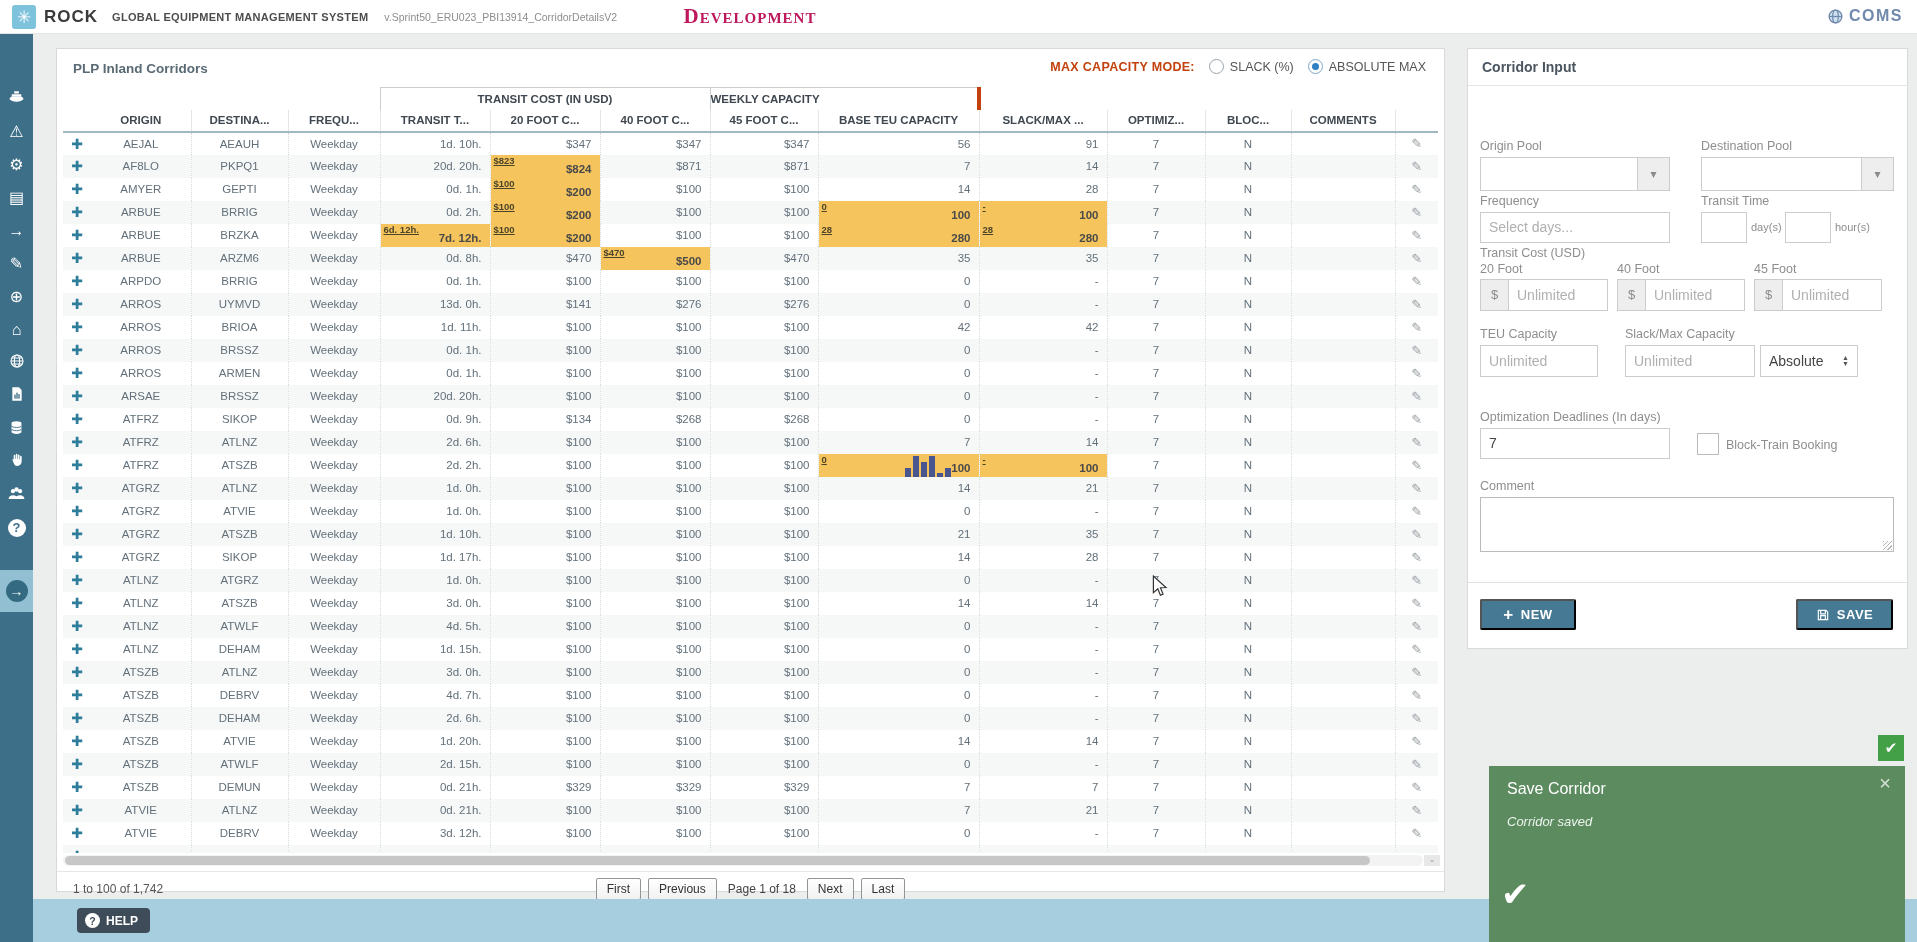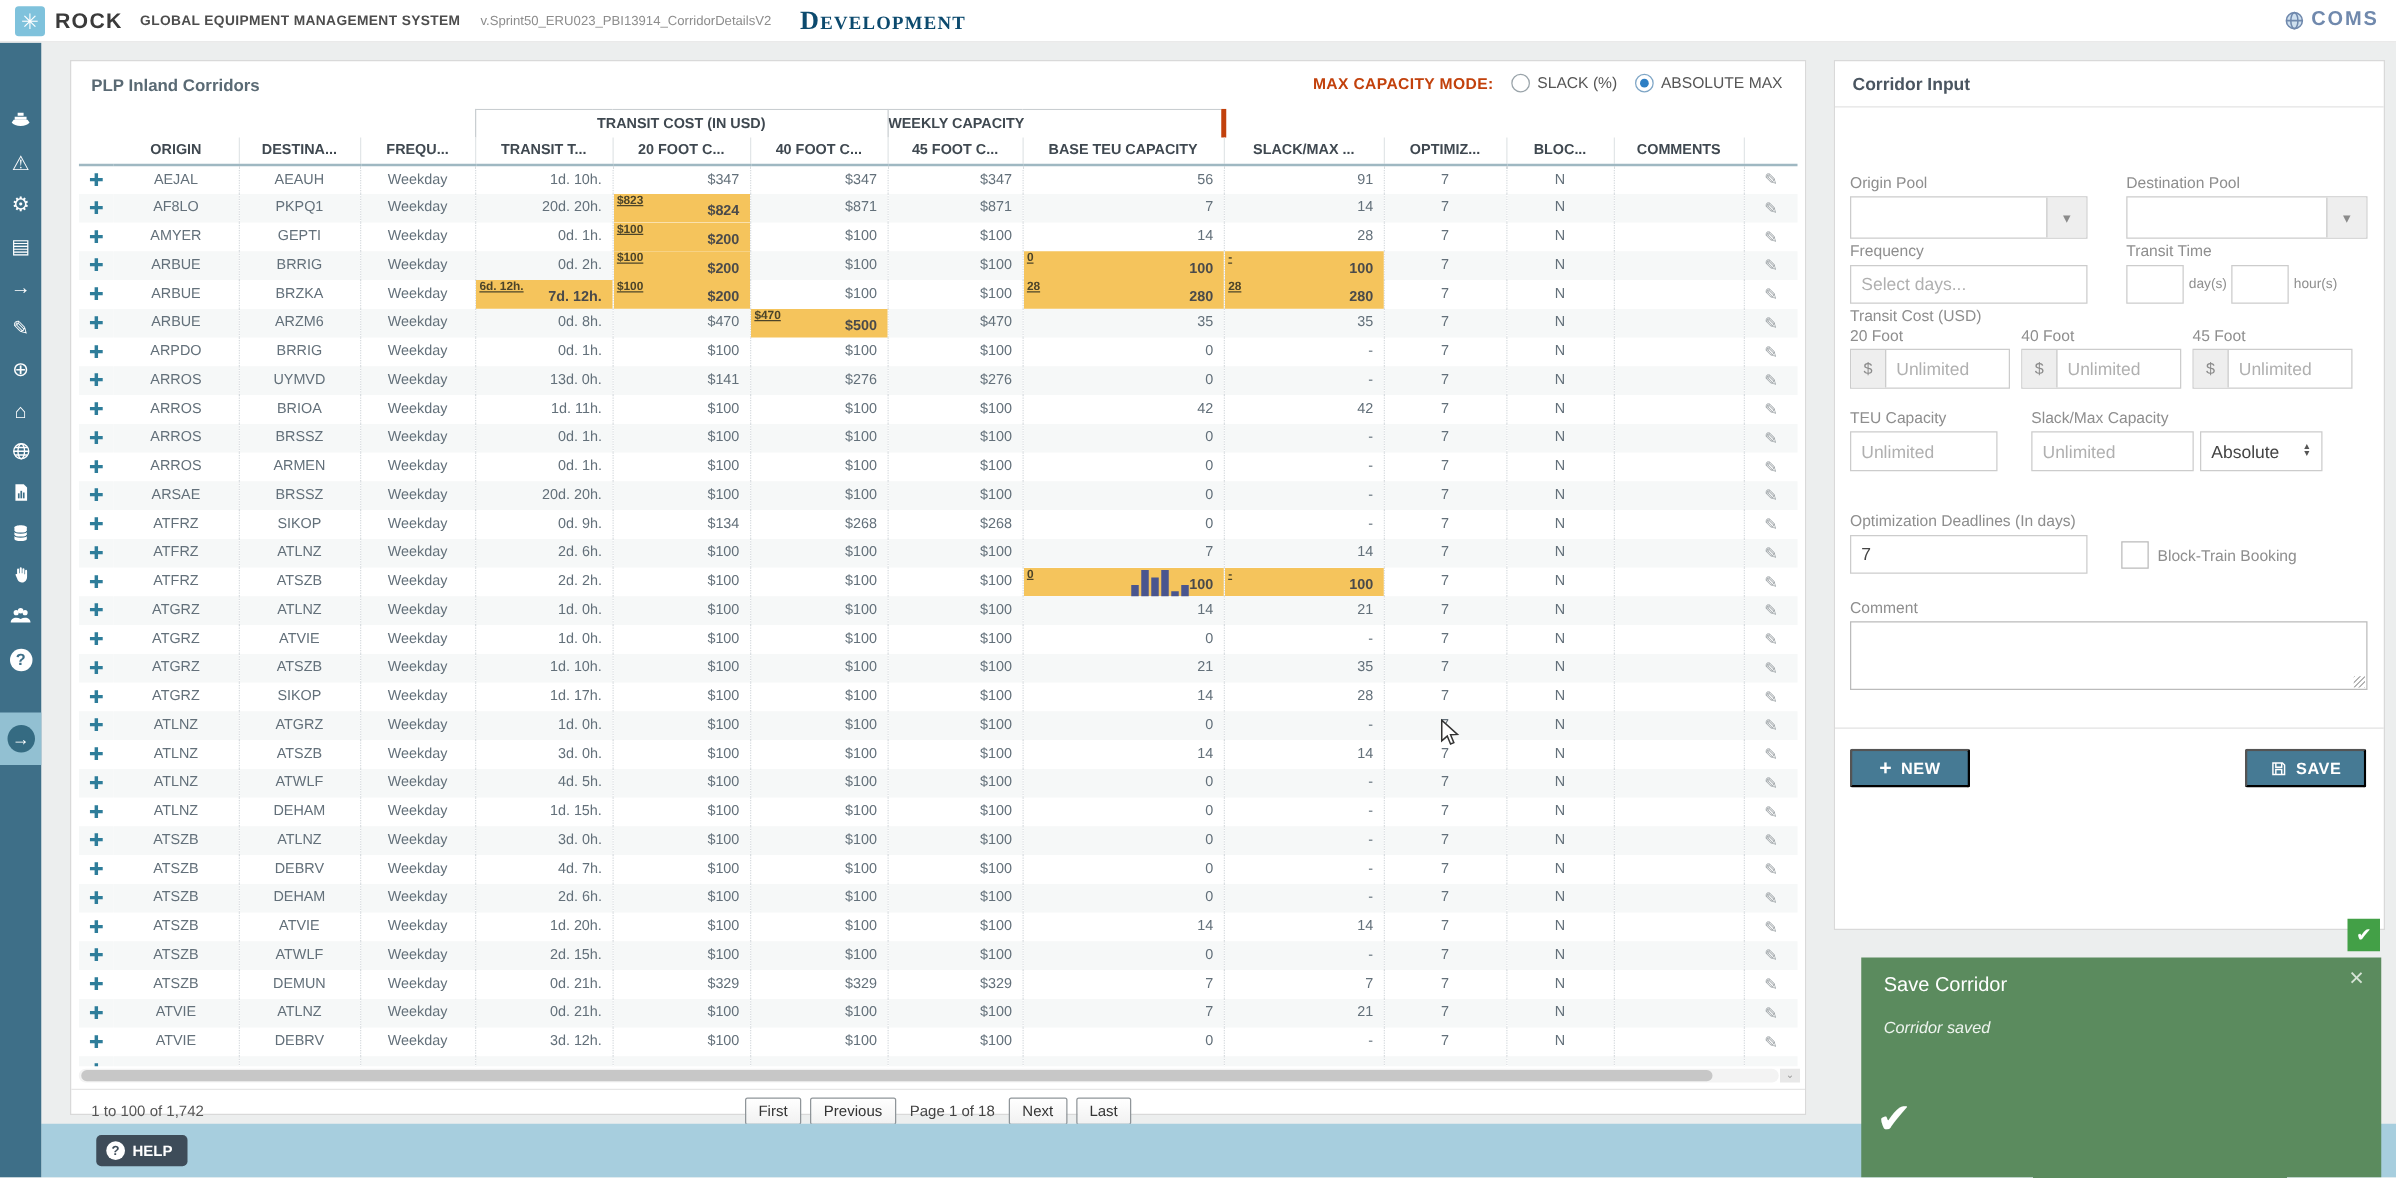--- a/index.html
+++ b/index.html
@@ -7,23 +7,23 @@
   body { font-family:"Liberation Sans", sans-serif; background:#eceeee; color:#555; }
   #app { position:relative; width:1917px; height:942px; background:#eceeee; }
 
   
   .topbar { position:absolute; left:0; top:0; width:1917px; height:34px; background:#fff; border-bottom:1px solid #e3e3e3; z-index:5; }
   .brand { position:absolute; left:12px; top:5px; display:flex; align-items:center; gap:8px; }
   .logo-sq { width:24px; height:24px; background:#7fc2dc; border-radius:3px; color:#fff; font-size:17px; display:flex; align-items:center; justify-content:center; }
   .logo-text { font-size:17px; font-weight:bold; color:#3a3a3a; letter-spacing:1px; }
   .app-title { font-size:11px; font-weight:bold; color:#4d4d4d; letter-spacing:.3px; margin-left:6px; }
   .version { font-size:10.5px; color:#8d8d8d; margin-left:8px; }
-  .env { position:absolute; left:640px; top:4px; width:220px; text-align:left;
+  .env { position:absolute; left:640px; top:4px; width:220px; text-align:center;
          font-family:"Liberation Serif", serif; font-variant:small-caps; font-weight:bold;
-         font-size:21px; color:#0c4a6e; letter-spacing:1px; }
+         font-size:21px; color:#be185d; letter-spacing:1px; }
   .coms { position:absolute; right:14px; top:7px; display:flex; align-items:center; gap:5px;
           color:#7089ad; font-weight:bold; font-size:16px; letter-spacing:1.5px; }
 
   
   .sidebar { position:absolute; left:0; top:34px; width:33px; height:908px; background:#3e6f88; z-index:4; }
   .side-item { width:33px; height:33px; display:flex; align-items:center; justify-content:center;
                color:#fff; font-size:16px; cursor:pointer; }
   .side-item:first-child { margin-top:48px; }
   .side-item .g { line-height:1; }
   .side-item.active { height:42px; background:#92c0d2; margin-top:26px; }
@@ -31,21 +31,21 @@
               font-size:13px; font-weight:bold; display:flex; align-items:center; justify-content:center; }
   .ca-circle { width:22px; height:22px; border-radius:50%; background:#356b82; color:#fff;
                font-size:14px; font-weight:bold; display:flex; align-items:center; justify-content:center; }
 
   
   .card { position:absolute; background:#fff; border:1px solid #d9d9d9; }
   .table-card { left:56px; top:48px; width:1389px; height:844px; }
   .card-title { position:absolute; left:16px; top:12px; font-size:13.5px; font-weight:bold; color:#5a6a74; }
   .cap-mode { position:absolute; right:18px; top:10px; display:flex; align-items:center; gap:14px; font-size:12.5px; color:#555; }
   .cap-label { font-weight:bold; color:#c2410c; letter-spacing:.3px; }
-  .radio-opt { display:flex; gap:6px; cursor:pointer; }
+  .radio-opt { display:flex; align-items:center; gap:6px; cursor:pointer; }
   .radio { width:15px; height:15px; border-radius:50%; border:1px solid #9aa4aa; background:#fff; position:relative; }
   .radio.sel { border-color:#7fa6c6; }
   .radio.sel::after { content:""; position:absolute; left:3px; top:3px; width:7px; height:7px; border-radius:50%; background:#2e7fc4; }
 
   .table-wrap { position:absolute; left:6px; top:38px; width:1378px; height:766px; overflow:hidden; }
   table.grid { border-collapse:collapse; table-layout:fixed; width:1375px; font-size:11.5px; }
   table.grid th, table.grid td { overflow:hidden; white-space:nowrap; }
   tr.group th { height:22px; font-size:11.5px; color:#3f4850; font-weight:bold; text-align:center; }
   tr.group th.gcost { border-left:1px solid #c9ced1; border-right:1px solid #c9ced1; border-top:1px solid #c9ced1; }
   tr.group th.gcap  { border-right:4px solid #c2410c; border-top:1px solid #c9ced1; text-align:left; }
@@ -70,21 +70,21 @@
                     font-size:8px; line-height:10px; text-align:center; }
 
   .pagination { position:absolute; left:0; top:822px; width:1387px; height:34px; border-top:1px solid #e6e6e6; }
   .pg-info { position:absolute; left:16px; top:10px; font-size:12px; color:#555; }
   .pg-center { position:absolute; left:0; right:0; top:6px; display:flex; justify-content:center; align-items:center; gap:7px; font-size:12px; color:#444; }
   .pg-btn { border:1px solid #8f9599; background:linear-gradient(#fff,#f1f1f1); border-radius:2px;
             padding:3px 10px; font-size:12px; color:#333; cursor:pointer; }
   .pg-status { margin:0 4px; color:#444; }
 
   
-  .input-card { left:1467px; top:48px; width:441px; height:696px; }
+  .input-card { left:1467px; top:48px; width:441px; height:601px; }
   .panel-title { padding:10px 14px; font-size:14px; font-weight:bold; color:#4a5560; border-bottom:1px solid #e4e4e4; }
   .fld-label { position:absolute; font-size:12.5px; color:#8e8e8e; }
   .inp { position:absolute; border:1px solid #ccc; background:#fff; font-size:14px; color:#444; padding:0 8px; }
   .inp .ph { color:#b0b0b0; }
   .dd-btn { position:absolute; right:0; top:0; width:32px; height:100%; background:#eee; border-left:1px solid #ccc;
             color:#8b8b8b; display:flex; align-items:center; justify-content:center; font-size:12px; cursor:pointer; }
   .prefix { position:absolute; left:0; top:0; width:28px; height:100%; background:#eee; border-right:1px solid #ccc;
             color:#8b8b8b; display:flex; align-items:center; justify-content:center; font-size:13px; }
   .sel-box { position:absolute; border:1px solid #ccc; background:#fff; font-size:14px; color:#444;
              display:flex; align-items:center; justify-content:space-between; padding:0 8px; cursor:pointer; }

